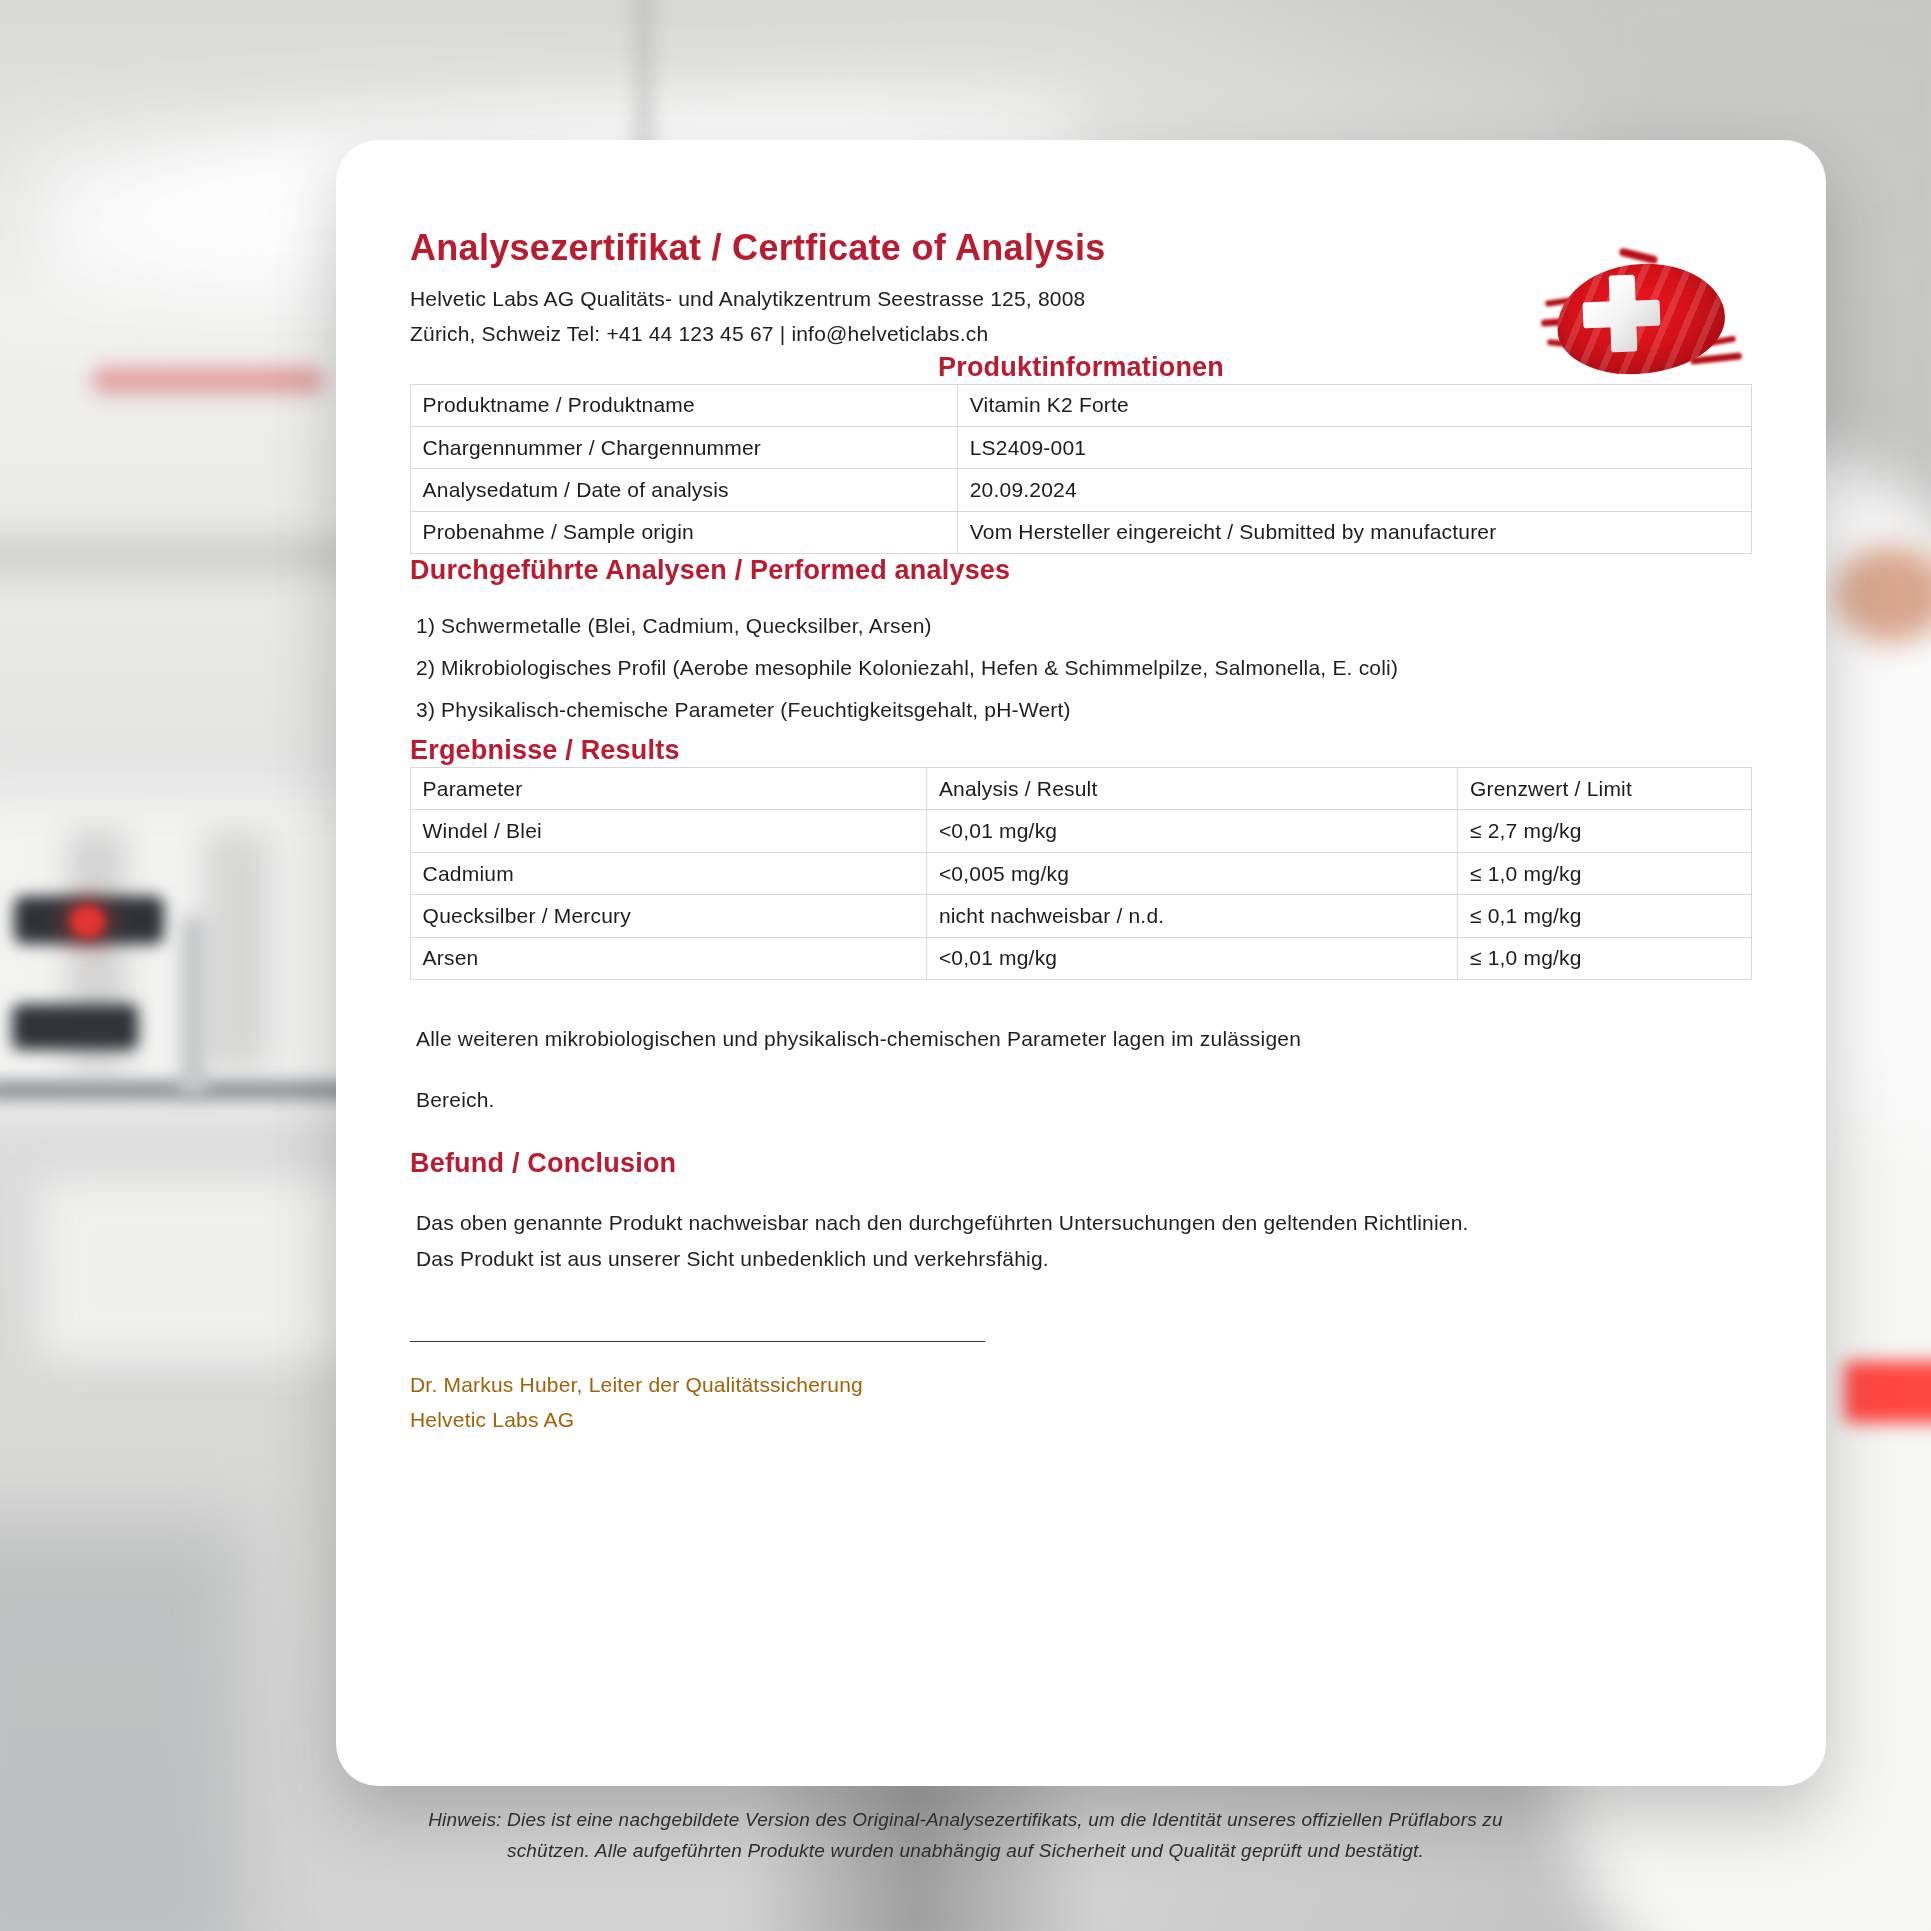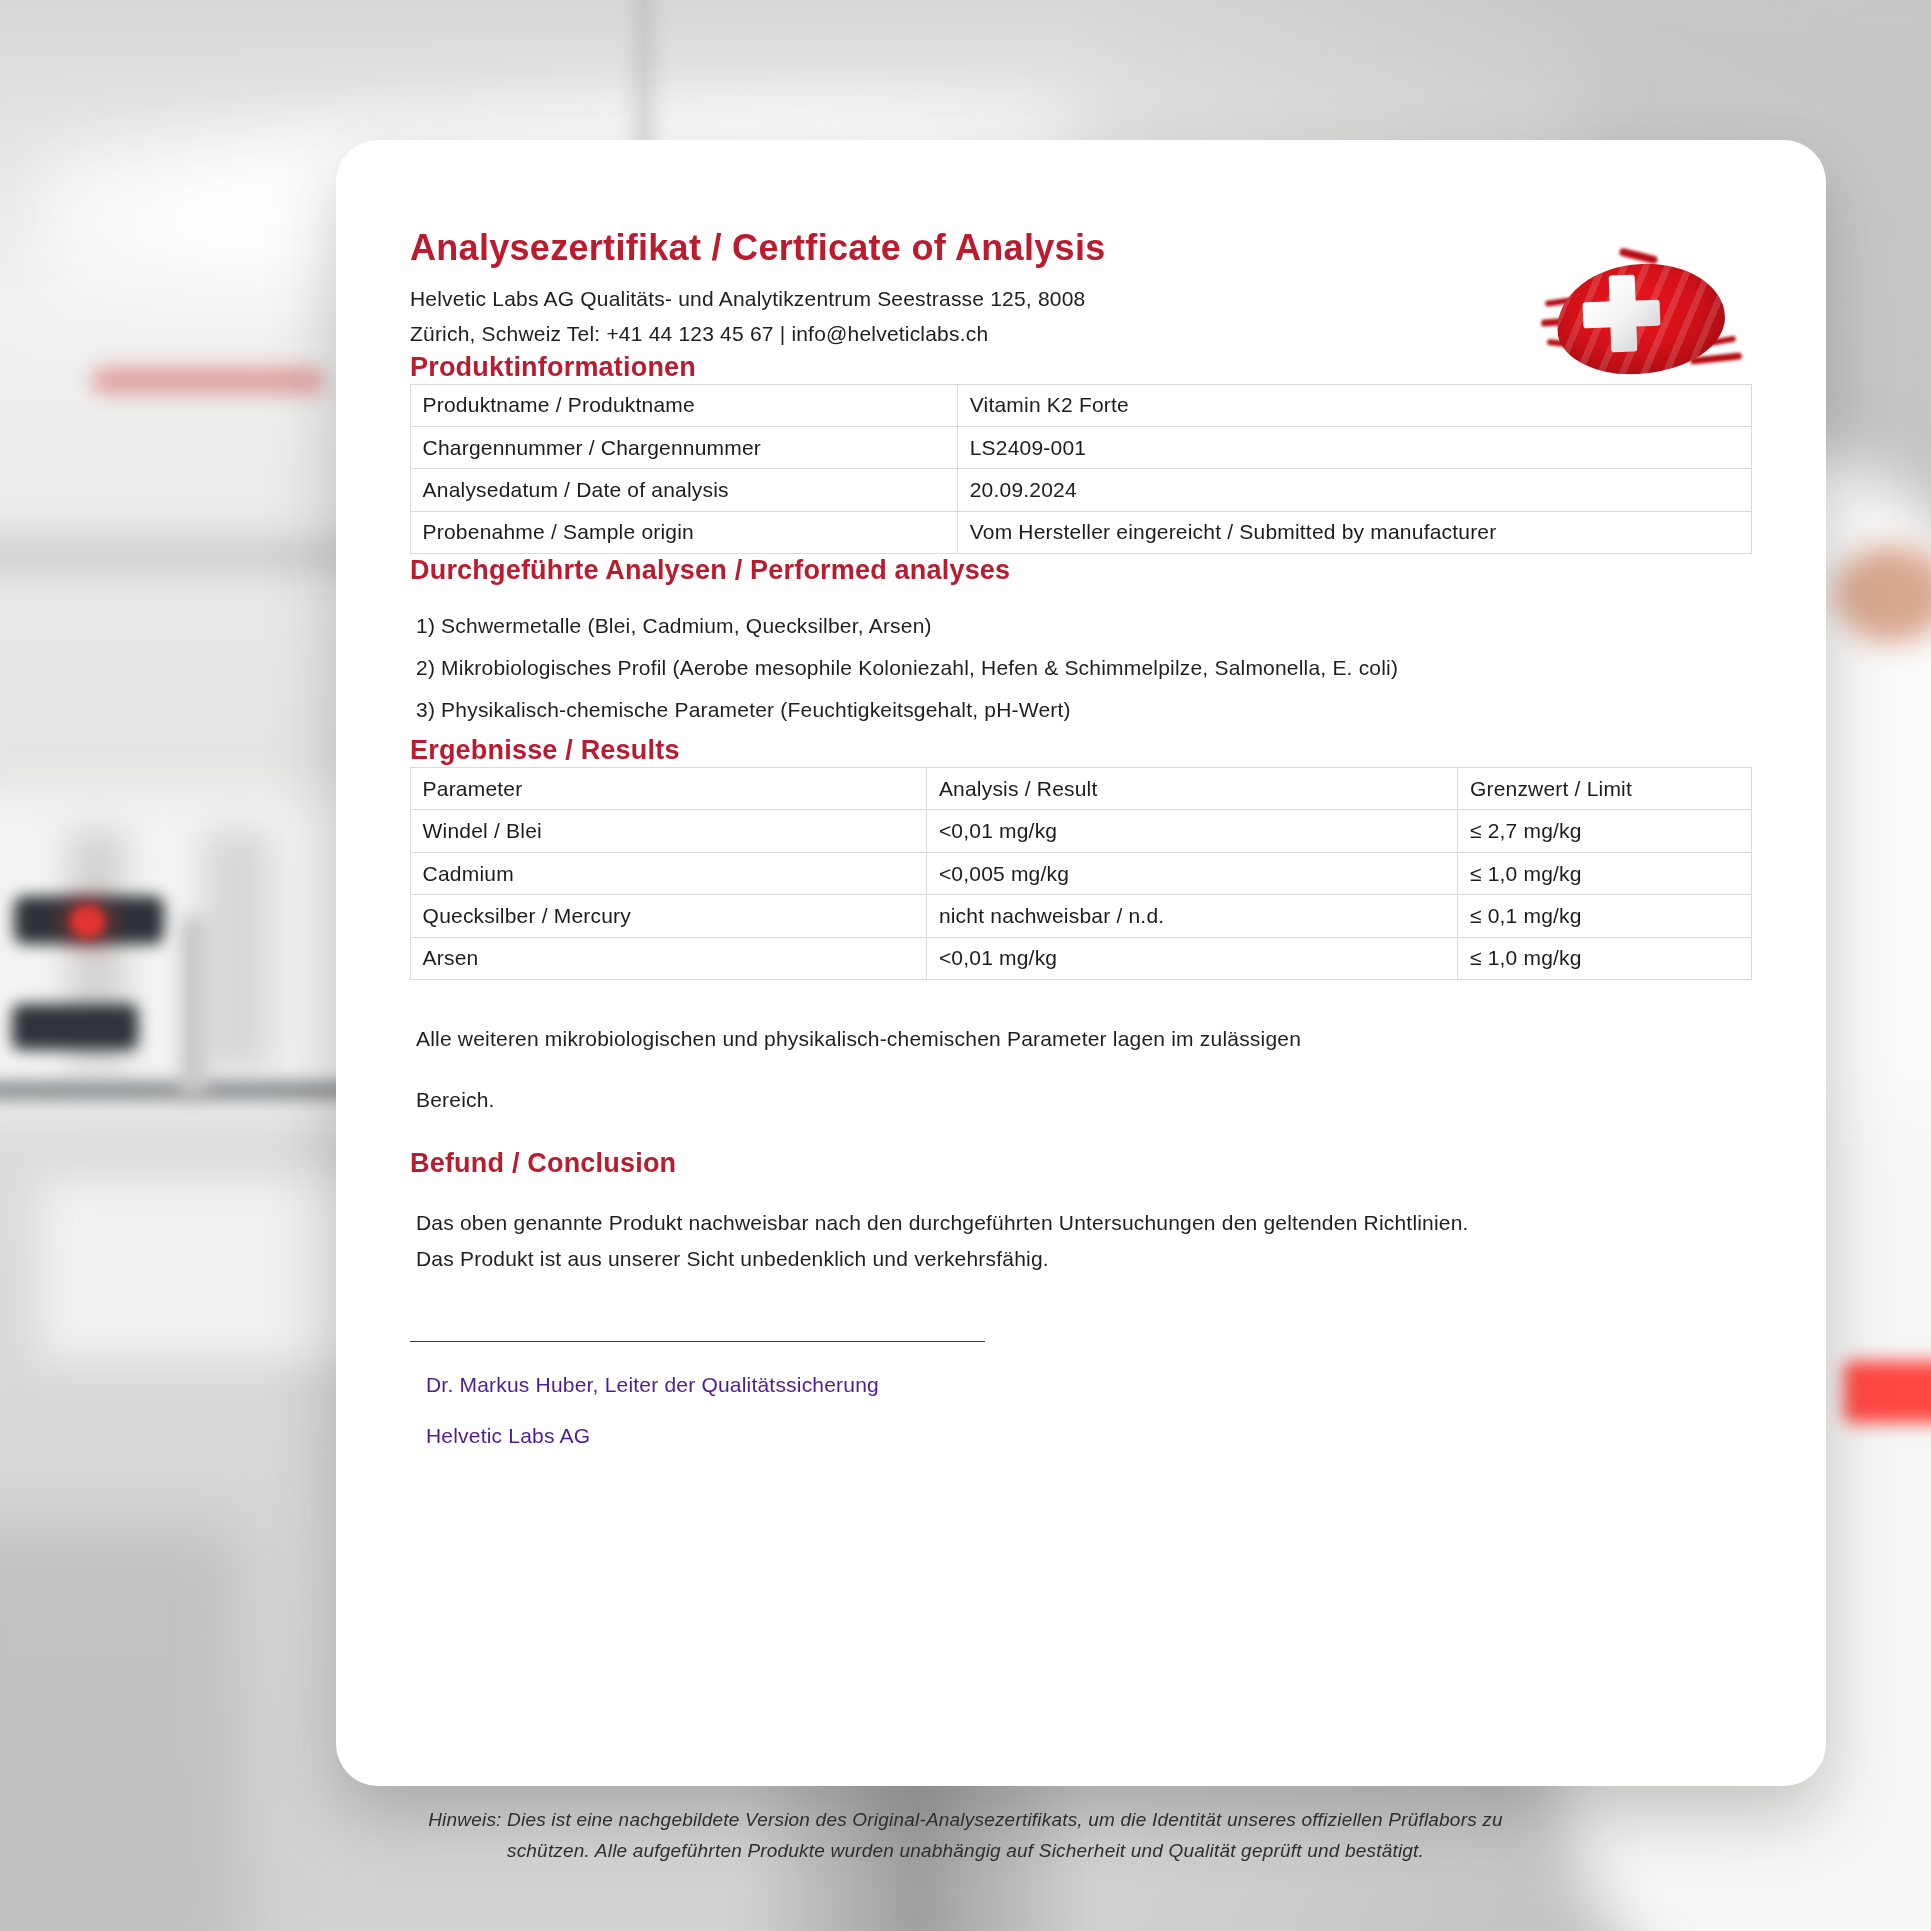--- a/index.html
+++ b/index.html
@@ -74,21 +74,21 @@
   .streak.s4{right:-7.7px;bottom:25px;width:52px;height:6.8px;transform:rotate(-6deg);}
   .streak.s5{right:-1.9px;bottom:42px;width:41px;height:5.8px;transform:rotate(-10deg);}
   .streak.s6{left:68px;top:-1.9px;width:39px;height:7.7px;transform:rotate(14deg);}
   .cross-v,.cross-h{position:absolute;background:linear-gradient(135deg,#ffffff 0%,#f2f2f2 55%,#d9d9d9 100%);border-radius:2.9px;}
   .cross-v{left:calc(39% - 12.6px);top:calc(45% - 39px);width:26px;height:77px;transform:rotate(-2deg);}
   .cross-h{left:calc(39% - 39px);top:calc(45% - 12.6px);width:77px;height:26px;transform:rotate(-2deg);}
 
   .card h2{
     margin:0;font-size:27px;font-weight:bold;color:#bb1b2e;letter-spacing:0.2px;line-height:33px;
   }
-  .h2-produkt{margin-top:111px;margin-bottom:25px;}
+  .h2-produkt{margin-top:111px;margin-bottom:25px;text-align:center;}
   .h2-analysen{margin-top:46px;margin-bottom:25px;}
   .h2-ergebnisse{margin-top:25px;margin-bottom:23px;}
   .h2-befund{margin-top:9.7px;margin-bottom:25px;}
 
   table{border-collapse:collapse;width:100%;table-layout:fixed;}
   td,th{
     border:1px solid #d9d9d9;font-size:21px;font-weight:normal;letter-spacing:0.2px;
     padding:8.7px 11.6px;text-align:left;color:#1c1c1c;vertical-align:middle;height:23px;
   }
   .tbl-product col.c1{width:40.8%;}
@@ -97,21 +97,21 @@
   .tbl-results col.r3{width:21.9%;}
 
   .body-text{font-size:21px;line-height:36px;letter-spacing:0.2px;margin:6px;color:#1f1f1f;}
   .analyses-list{margin-top:21px;}
   .note-1{margin-top:41px;}
   .note-2{margin-top:25px;margin-bottom:29px;}
   .conclusion-p{margin-top:25px;max-width:1057px;}
 
   .sig-line{margin-top:64px;width:575px;border-top:1.9px solid #3d3d3d;height:0;}
   .sig-block{margin-top:25px;}
-  .sig-block p{margin:16px;font-size:21px;line-height:35px;letter-spacing:0.2px;color:#4c1d95;}
+  .sig-block p{margin:0;font-size:21px;line-height:35px;letter-spacing:0.2px;color:#a16207;}
 
   
   .footer-note{
     position:absolute;left:0;top:1804px;width:1931px;text-align:center;
     font-style:italic;color:#2e2e2e;font-size:19px;line-height:31px;letter-spacing:0.2px;
   }
   .footer-note p{margin:0;}
 </style>
 </head>
 <body>

